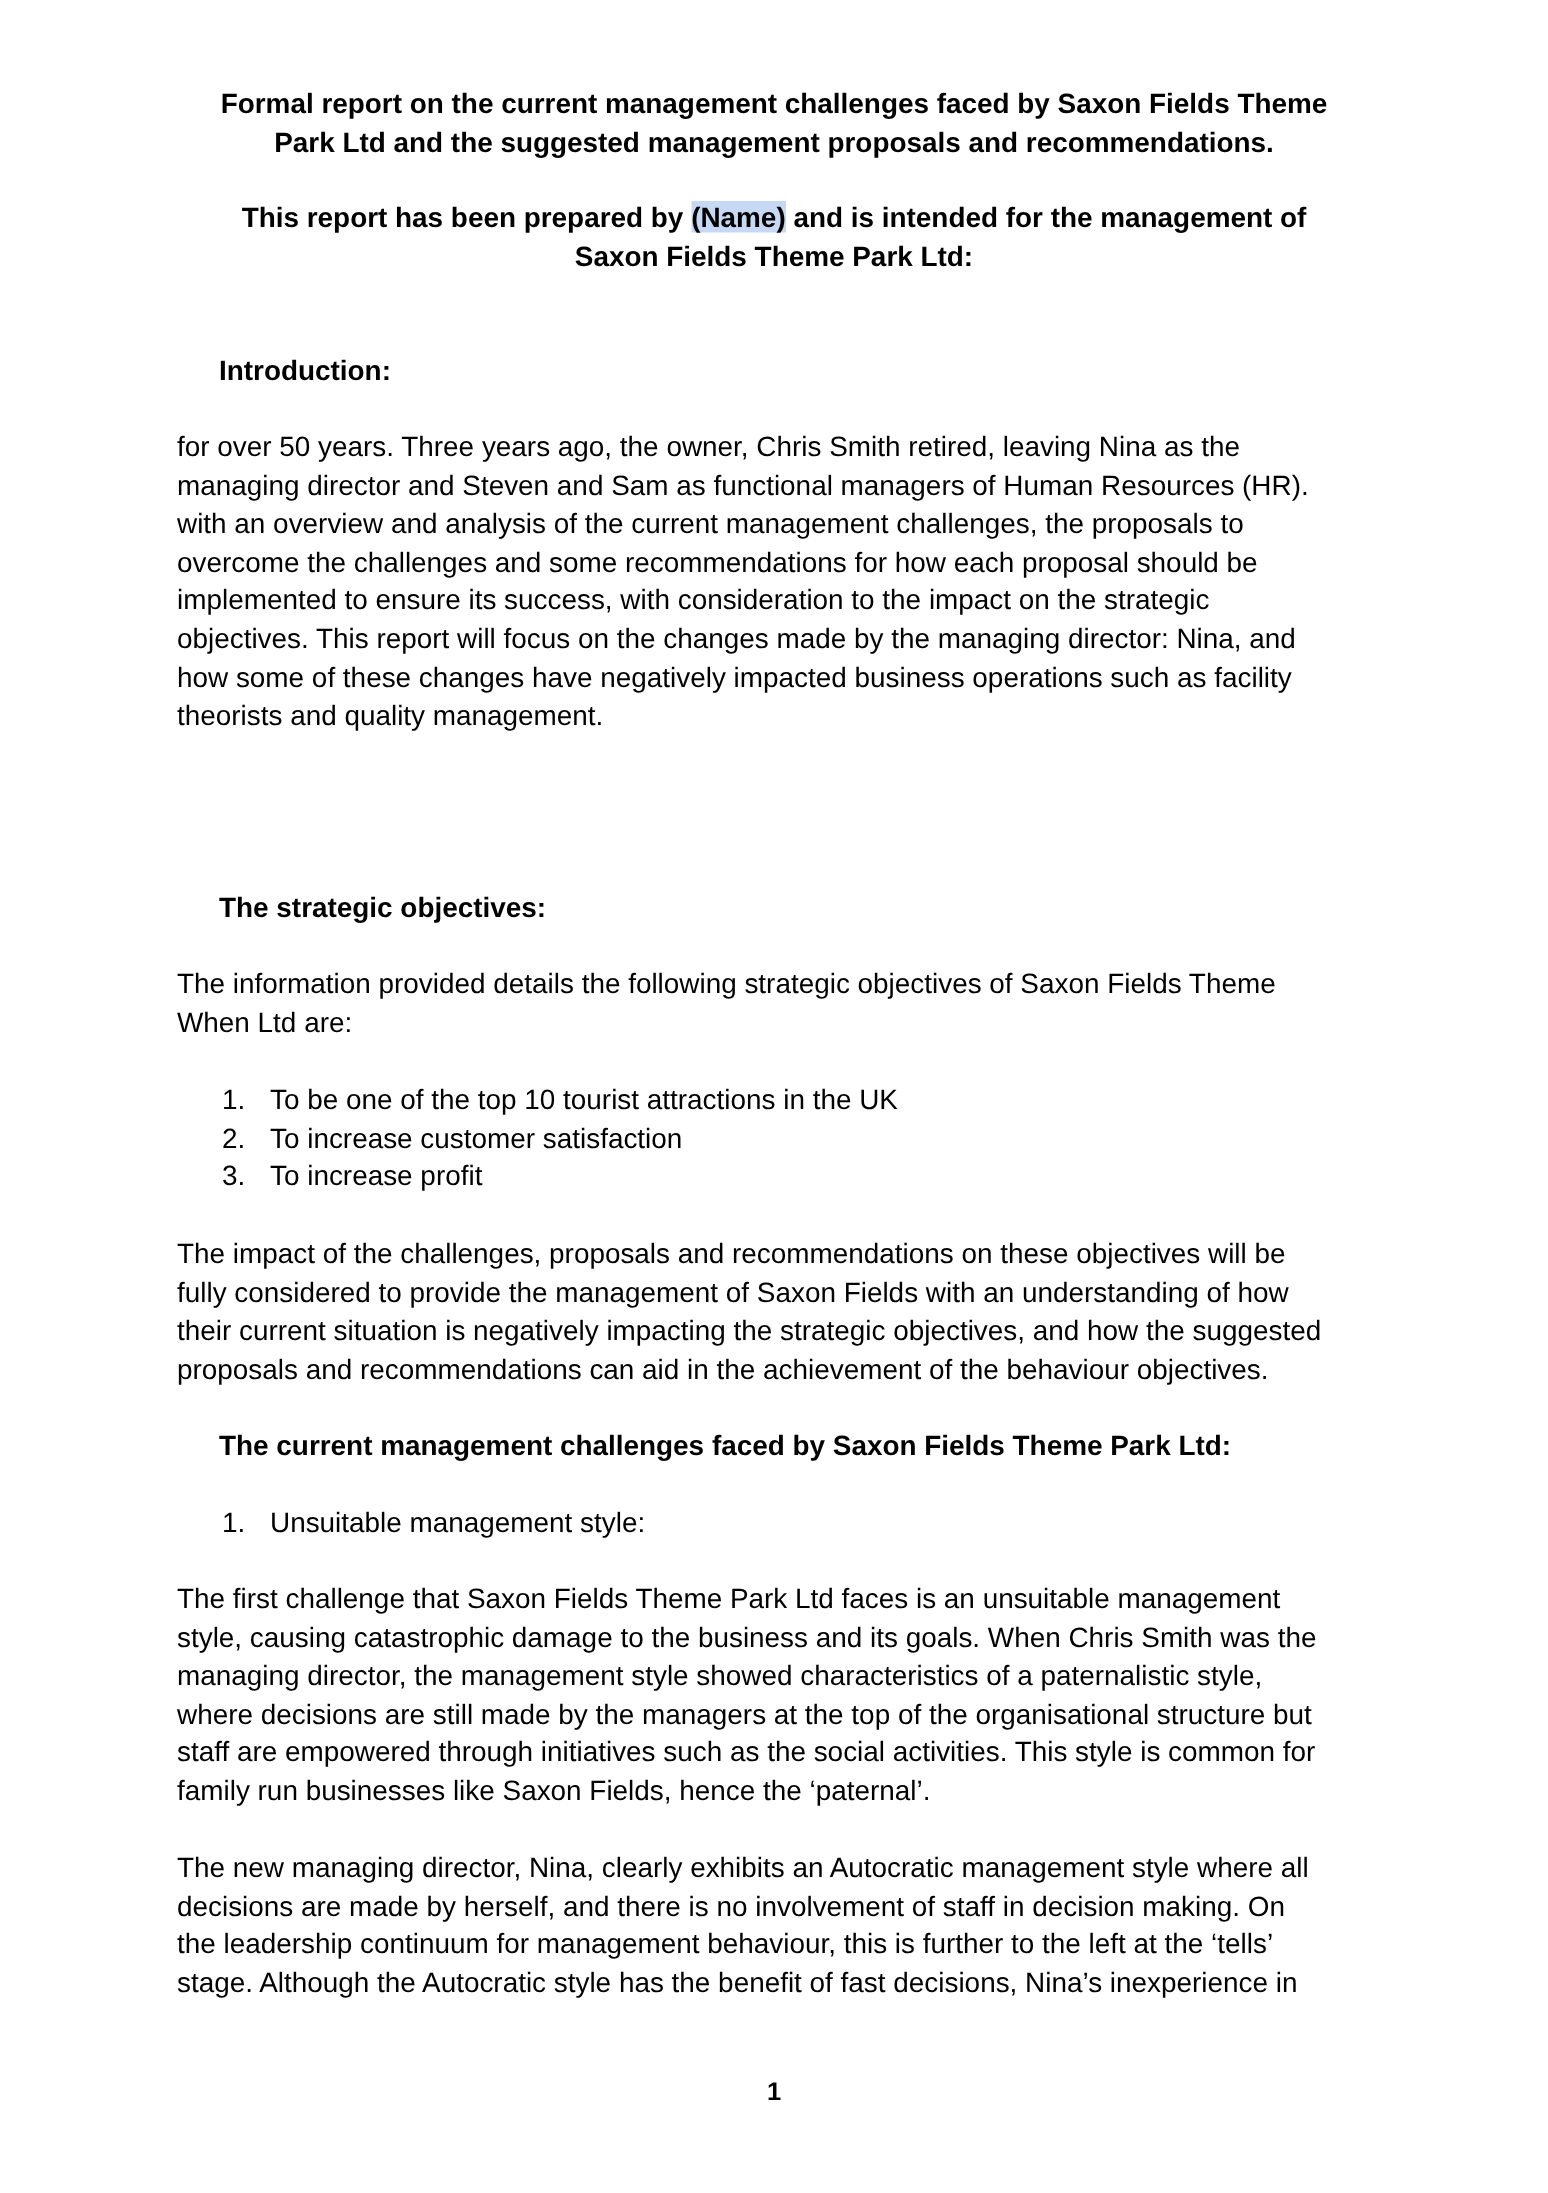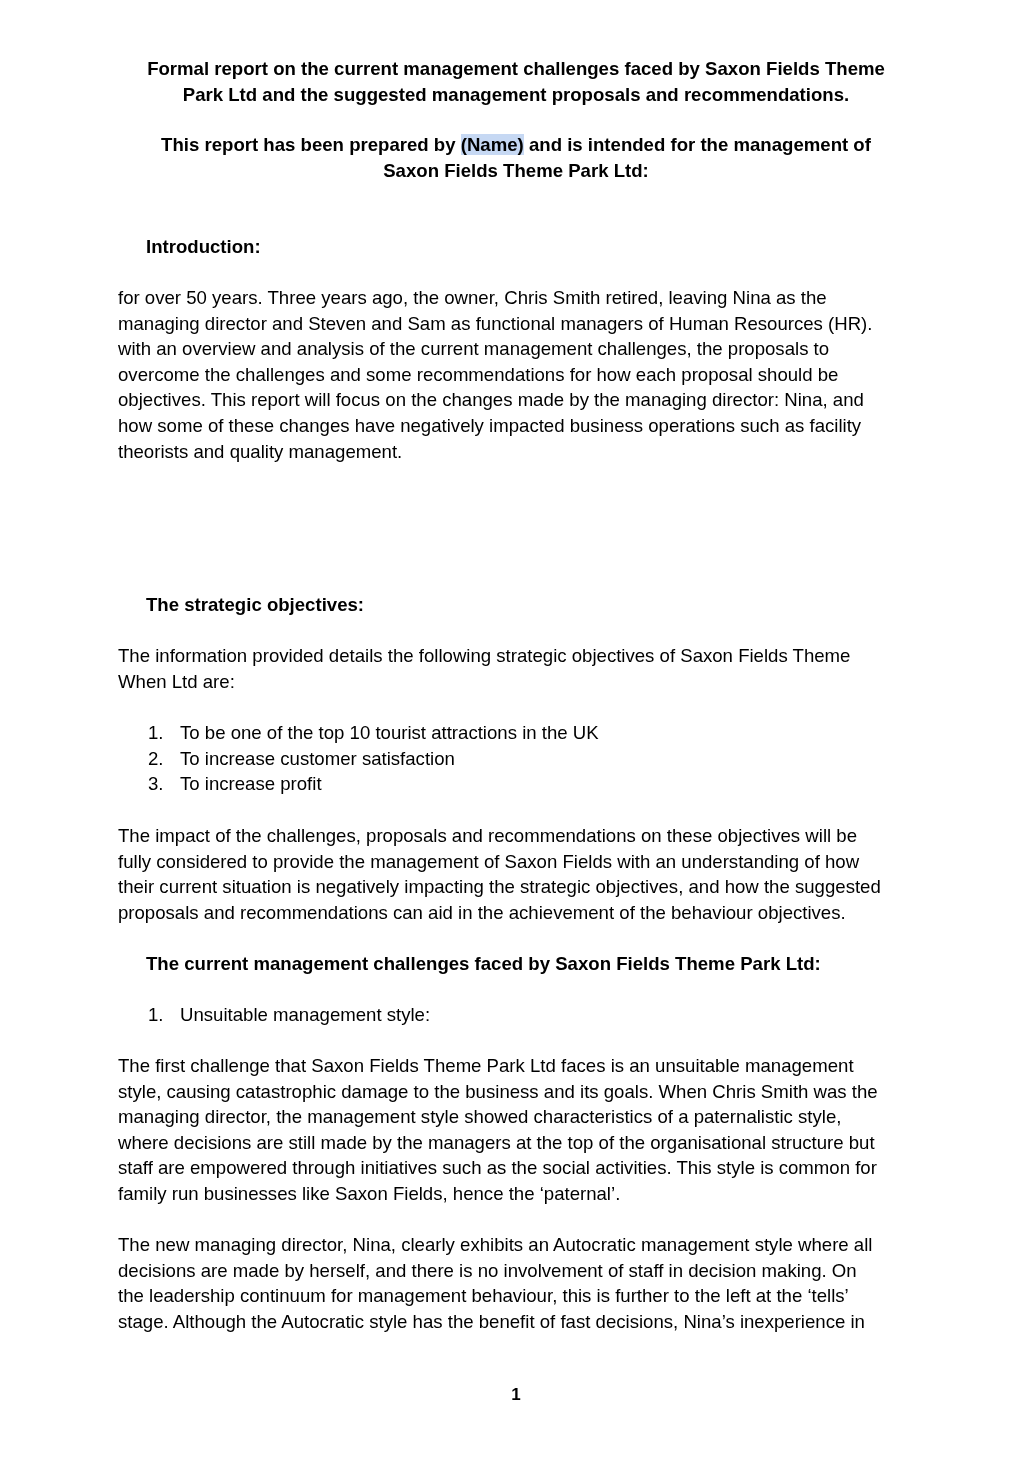--- a/index.html
+++ b/index.html
@@ -40,20 +40,21 @@
     <div>Saxon Fields Theme Park Ltd:</div>
   </div>
 
   <div class="h" style="top:234px">Introduction:</div>
 
   <div class="p" style="top:285px">
     <span>for over 50 years. Three years ago, the owner, Chris Smith retired, leaving Nina as the</span>
     <span>managing director and Steven and Sam as functional managers of Human Resources (HR).</span>
     <span>with an overview and analysis of the current management challenges, the proposals to</span>
     <span>overcome the challenges and some recommendations for how each proposal should be</span>
+    <span>implemented to ensure its success, with consideration to the impact on the strategic</span>
     <span>objectives. This report will focus on the changes made by the managing director: Nina, and</span>
     <span>how some of these changes have negatively impacted business operations such as facility</span>
     <span>theorists and quality management.</span>
   </div>
 
   <div class="h" style="top:592px">The strategic objectives:</div>
 
   <div class="p" style="top:643px">
     <span>The information provided details the following strategic objectives of Saxon Fields Theme</span>
     <span>When Ltd are:</span>

